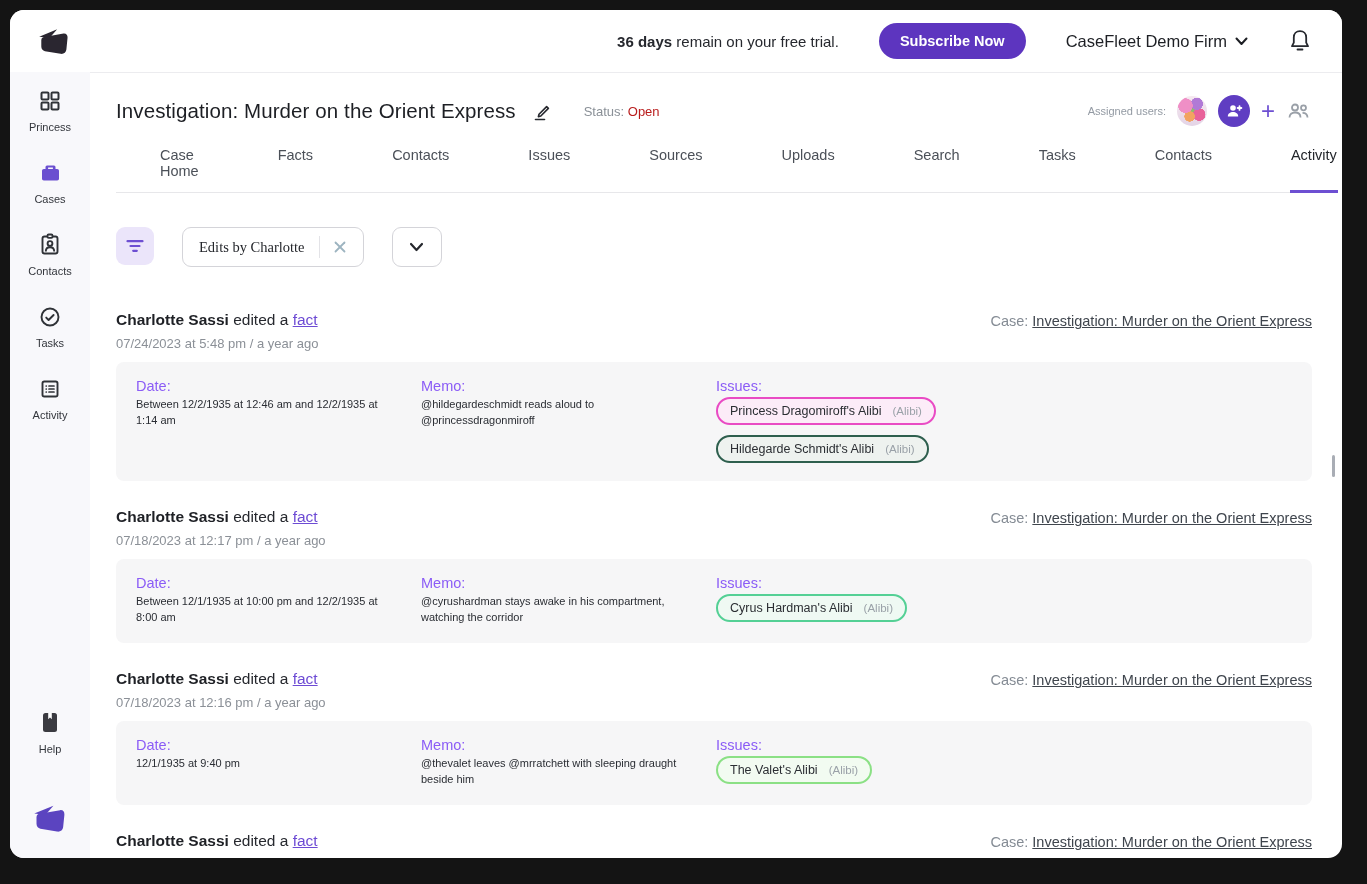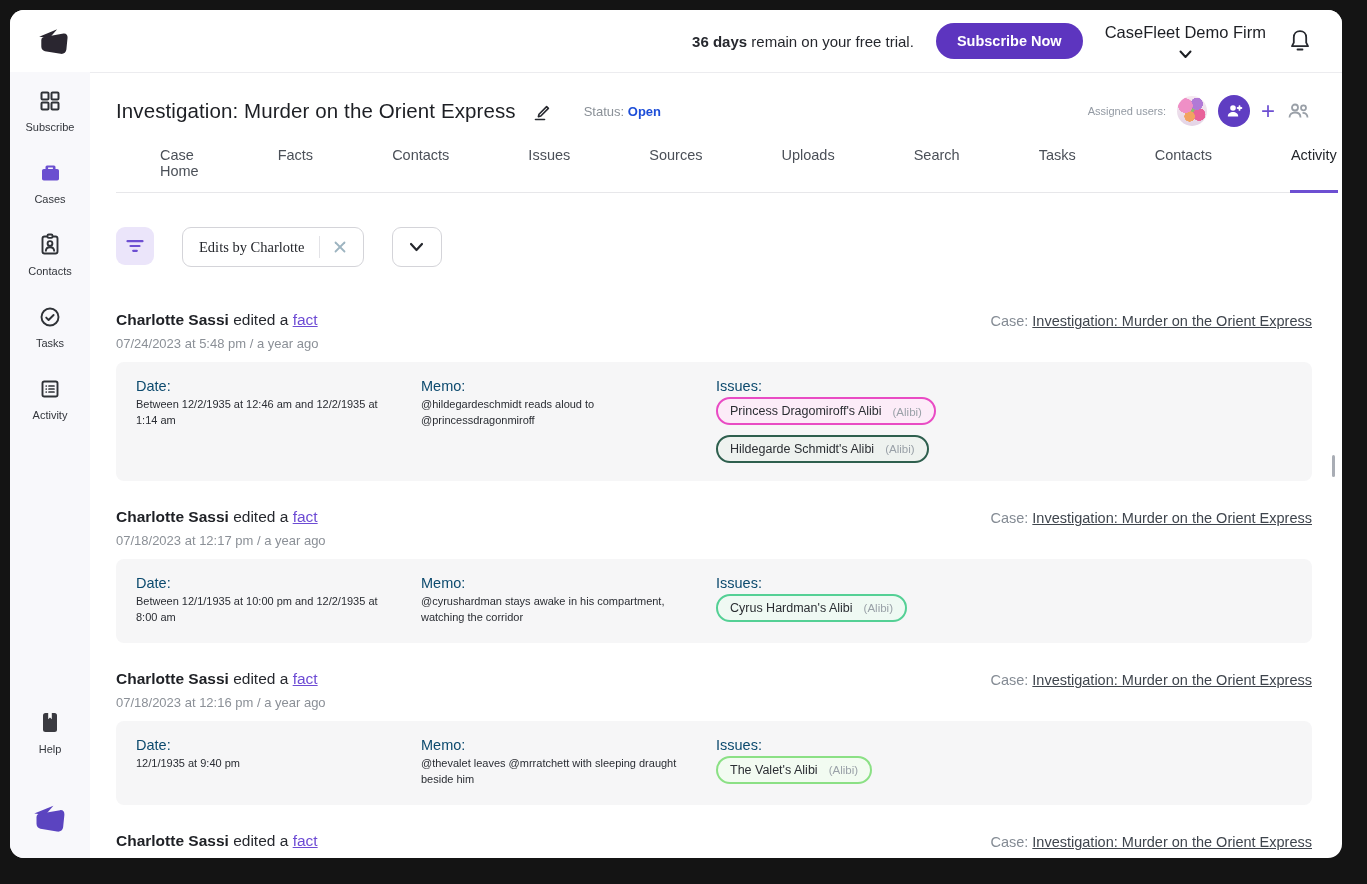--- a/index.html
+++ b/index.html
@@ -7,26 +7,26 @@
   body { background:#141414; position:relative; overflow:hidden;
          font-family:"Liberation Sans","DejaVu Sans",sans-serif; color:#26282e; }
 
   .window { position:absolute; left:10px; top:10px; right:25px; bottom:26px;
             background:#fff; border-radius:14px; overflow:hidden; display:flex; flex-direction:column; }
 
   
   .topbar { height:62px; flex:0 0 62px; display:flex; align-items:center;
             padding:0 30px 0 26px; background:#fff; }
   .brand-logo { width:36px; height:34px; }
-  .topbar-right { margin-left:auto; display:flex; align-items:center; gap:22px; }
+  .topbar-right { margin-left:auto; display:flex; align-items:center; gap:40px; }
   .trial-text { font-size:15px; color:#26282e; }
   .trial-text b { font-weight:700; }
   .subscribe-btn { background:#5d35bf; color:#fff; font-size:14.5px; font-weight:700;
                    border:none; border-radius:20px; padding:10px 21px; cursor:pointer; }
-  .firm-switcher { display:flex; align-items:center; gap:8px; font-size:16.5px; color:#1d1f24; cursor:pointer;flex-direction:column; }
+  .firm-switcher { display:flex; align-items:center; gap:8px; font-size:16.5px; color:#1d1f24; cursor:pointer; }
   .bell { width:24px; height:26px; cursor:pointer; }
 
   
   .app-body { flex:1; display:flex; min-height:0; }
   .sidebar { width:80px; flex:0 0 80px; background:#f8f8fb; display:flex; flex-direction:column;
              align-items:center; padding-top:16px; }
   .side-item { display:flex; flex-direction:column; align-items:center; gap:7px;
                margin-bottom:27px; cursor:pointer; width:100%; }
   .side-icon { width:26px; height:26px; display:flex; align-items:center; justify-content:center; }
   .side-label { font-size:11px; color:#33363c; }
@@ -36,21 +36,21 @@
   .main { flex:1; display:flex; flex-direction:column; min-width:0; border-top:1px solid #ececef; }
 
   
   .case-header { padding:22px 30px 0 26px; }
   .title-row { display:flex; align-items:center; }
   .title-left { display:flex; align-items:center; gap:15px; }
   .case-title { font-size:20.5px; font-weight:500; color:#1d1f24; letter-spacing:.1px; }
   .edit-icon { width:22px; height:22px; cursor:pointer; }
   .status-group { margin-left:16px; font-size:13px; }
   .status-label { color:#8a9097; }
-  .status-value { color:#1d4ed8; font-weight:700;margin-top:25px; }
+  .status-value { color:#b91c1c; font-weight:400;margin-top:25px; }
   .assigned { margin-left:auto; display:flex; align-items:center; gap:11px; }
   .assigned-label { font-size:11px; color:#939aa3; }
   .avatar { width:30px; height:30px; border-radius:50%;
             background:
               radial-gradient(circle at 28% 32%, #ef8fc6 0 24%, transparent 25%),
               radial-gradient(circle at 66% 26%, #b07ad6 0 20%, transparent 21%),
               radial-gradient(circle at 42% 68%, #f2a361 0 19%, transparent 20%),
               radial-gradient(circle at 74% 62%, #e8619a 0 21%, transparent 22%),
               radial-gradient(circle at 55% 45%, #8fbb6e 0 16%, transparent 17%),
               linear-gradient(#f6e9f0, #e4d4e6);
@@ -85,21 +85,21 @@
   .entry-head { display:flex; align-items:flex-end; justify-content:space-between; }
   .entry-title { font-size:15.5px; color:#26282e; }
   .actor { font-weight:700; color:#1e2025; }
   .fact-link { color:#6d4bd4; text-decoration:underline; cursor:pointer; }
   .entry-case { font-size:14.5px; white-space:nowrap; }
   .case-label { color:#848b94; }
   .case-link { color:#3f454d; text-decoration:underline; cursor:pointer; margin-left:4px; }
   .entry-ts { font-size:13px; color:#8b9097; margin-top:7px; }
   .entry-card { margin-top:11px; background:#f6f6f7; border-radius:8px; padding:16px 20px 18px;
                 display:grid; grid-template-columns:285px 295px 1fr; }
-  .col-label { font-size:14.5px; color:#0c4a6e; margin-bottom:3px; }
+  .col-label { font-size:14.5px; color:#8b5cf6; margin-bottom:3px; }
   .col-value { font-size:11px; color:#2a2d33; line-height:1.42; }
   .date-value { max-width:248px; }
   .memo-value { max-width:258px; }
   .chips { display:flex; flex-direction:column; align-items:flex-start; gap:10px; margin-top:2px; }
   .chip { display:inline-flex; align-items:baseline; border:2px solid #ccc; border-radius:15px;
           padding:5px 12px; background:#fff; cursor:pointer; white-space:nowrap; }
   .chip-label { font-size:12.5px; color:#2b2e33; }
   .chip-type { font-size:11.5px; color:#9aa1a8; margin-left:11px; }
 
   .scroll-thumb { position:absolute; right:7px; top:262px; width:3px; height:22px;
@@ -140,21 +140,21 @@
         <span class="side-icon">
           <svg width="24" height="24" viewBox="0 0 24 24">
               <g fill="none" stroke="#2f3237" stroke-width="2">
                 <rect x="3.5" y="3.5" width="7" height="7" rx="1"></rect>
                 <rect x="13.5" y="3.5" width="7" height="7" rx="1"></rect>
                 <rect x="3.5" y="13.5" width="7" height="7" rx="1"></rect>
                 <rect x="13.5" y="13.5" width="7" height="7" rx="1"></rect>
               </g>
             </svg>
         </span>
-        <span class="side-label">Subscribe</span>
+        <span class="side-label">Princess</span>
       </div>
       <div class="side-item">
         <span class="side-icon">
           <svg width="26" height="26" viewBox="0 0 26 26">
               <g fill="#6a4fd0">
                 <path d="M10 5.5 h7 a1.5 1.5 0 0 1 1.5 1.5 v2 h-2.6 v-1.4 h-4.8 v1.4 H8.5 V7 A1.5 1.5 0 0 1 10 5.5 Z"></path>
                 <rect x="5" y="9" width="17" height="11.5" rx="1.8"></rect>
               </g>
               <path d="M5 9 v11.5 h4" fill="none" stroke="#3d2d7a" stroke-width="0"></path>
             </svg>
@@ -310,21 +310,21 @@
               <div class="col-label">Date:</div>
               <div class="col-value date-value">Between 12/2/1935 at 12:46 am and 12/2/1935 at 1:14 am</div>
             </div>
             <div class="col">
               <div class="col-label">Memo:</div>
               <div class="col-value memo-value">@hildegardeschmidt reads aloud to @princessdragonmiroff</div>
             </div>
             <div class="col">
               <div class="col-label">Issues:</div>
               <div class="chips">
-                <span class="chip" style="border-color: rgb(233, 75, 196); background: rgb(252, 236, 248); align-items: flex-end;">
+                <span class="chip" style="border-color: rgb(233, 75, 196); background: rgb(252, 236, 248);">
                   <span class="chip-label">Princess Dragomiroff's Alibi</span>
                   <span class="chip-type">(Alibi)</span>
                 </span>
                 <span class="chip" style="border-color: rgb(46, 95, 78); background: rgb(238, 242, 239);">
                   <span class="chip-label">Hildegarde Schmidt's Alibi</span>
                   <span class="chip-type">(Alibi)</span>
                 </span>
               </div>
             </div>
           </div>

